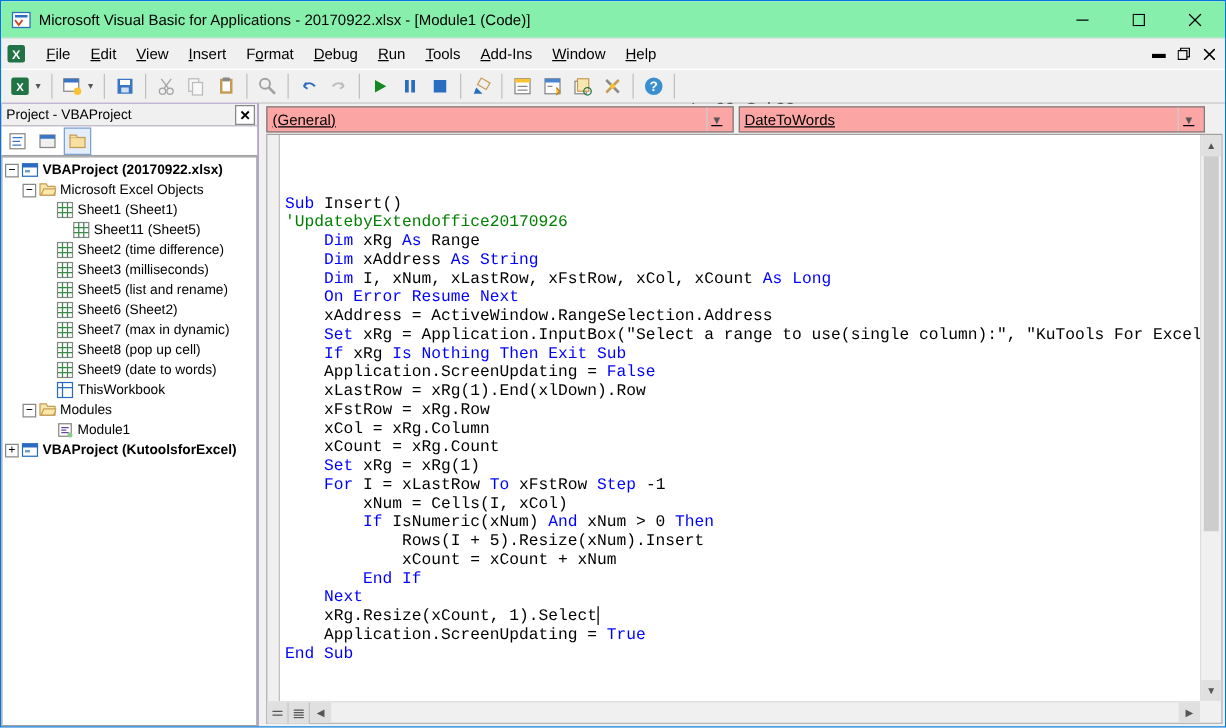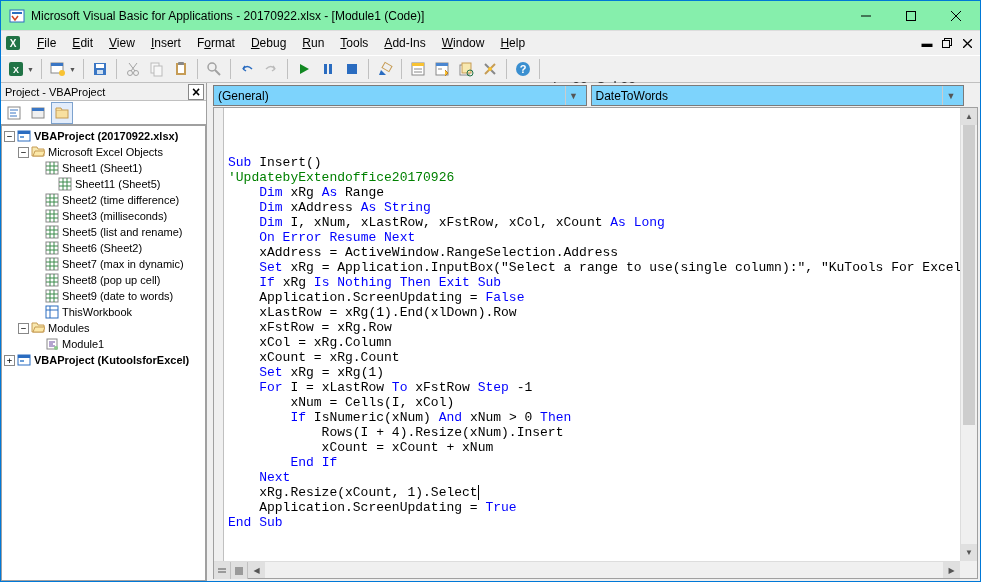--- a/index.html
+++ b/index.html
@@ -28,21 +28,21 @@
 .project-toolbar .pt-btn { width: 22px; height: 22px; display: flex; align-items: center; justify-content: center; border: 1px solid transparent; }
 .project-tree { flex: 1; background: #fff; border: 1px solid #a0a0a0; margin: 0; overflow: hidden; font-size: 11px; padding: 2px 0; }
 .tree-row { display: flex; align-items: center; height: 16px; white-space: nowrap; padding-left: 2px; }
 .tree-row .expander { width: 11px; height: 11px; border: 1px solid #888; display: flex; align-items: center; justify-content: center; font-size: 9px; line-height: 1; margin-right: 2px; background: #fff; font-family: monospace; }
 .tree-row .blank-exp { width: 13px; }
 .tree-row .tree-icon { width: 14px; height: 14px; margin-right: 3px; flex-shrink: 0; }
 .tree-row .tree-label { overflow: hidden; text-overflow: clip; }
 .tree-row.bold .tree-label { font-weight: bold; }
 .code-area { flex: 1; display: flex; flex-direction: column; background: #f0f0f0; }
 .code-dropdowns { height: 22px; display: flex; padding: 2px 16px 2px 6px; gap: 4px; }
-.code-dropdowns select, .code-dropdowns .cd-select { flex: 1; height: 21px; font-size: 12px; border: 1px solid #7a7a7a; background: #7dd3fc; padding: 0 4px; display: flex; align-items: center; justify-content: space-between; }
+.code-dropdowns select, .code-dropdowns .cd-select { flex: 1; height: 21px; font-size: 12px; border: 1px solid #7a7a7a; background: #fca5a5; padding: 0 4px; display: flex; align-items: center; justify-content: space-between; text-decoration: underline; }
 .cd-select .cd-arrow { width: 17px; display: flex; align-items: center; justify-content: center; color: #555; font-size: 9px; border-left: 1px solid #ccc; height: 100%; }
 .code-editor-wrap { flex: 1; margin: 2px 2px 2px 6px; border: 1px solid #a0a0a0; background: #fff; display: flex; flex-direction: column; position: relative; }
 .code-editor { flex: 1; overflow: auto; padding: 2px 0 2px 14px; font-family: Consolas, "Courier New", monospace; font-size: 13px; line-height: 15px; white-space: pre; position: relative; }
 .code-editor .margin-bar { position: absolute; left: 0; top: 0; bottom: 0; width: 10px; background: #f0f0f0; border-right: 1px solid #c0c0c0; }
 .kw { color: #0000ff; }
 .cm { color: #008000; }
 .vscroll { position: absolute; right: 0; top: 0; bottom: 17px; width: 17px; background: #f0f0f0; border-left: 1px solid #ddd; }
 .vscroll .arrow { height: 17px; background: #e0e0e0; display:flex; align-items:center; justify-content:center; font-size:8px; color:#555;}
 .vscroll .thumb { height: 300px; background: #cdcdcd; margin: 0 2px; }
 .hscroll { position: absolute; left: 0; right: 17px; bottom: 0; height: 17px; background: #f0f0f0; border-top: 1px solid #ddd; display:flex; }
@@ -482,21 +482,21 @@
 <span class="">    </span><span class="kw">If </span><span class="">xRg </span><span class="kw">Is Nothing Then Exit Sub</span>
 <span class="">    Application.ScreenUpdating = </span><span class="kw">False</span>
 <span class="">    xLastRow = xRg(1).End(xlDown).Row</span>
 <span class="">    xFstRow = xRg.Row</span>
 <span class="">    xCol = xRg.Column</span>
 <span class="">    xCount = xRg.Count</span>
 <span class="">    </span><span class="kw">Set </span><span class="">xRg = xRg(1)</span>
 <span class="">    </span><span class="kw">For </span><span class="">I = xLastRow </span><span class="kw">To </span><span class="">xFstRow </span><span class="kw">Step </span><span class="">-1</span>
 <span class="">        xNum = Cells(I, xCol)</span>
 <span class="">        </span><span class="kw">If </span><span class="">IsNumeric(xNum) </span><span class="kw">And </span><span class="">xNum &gt; 0 </span><span class="kw">Then</span>
-<span class="">            Rows(I + 4).Resize(xNum).Insert</span>
+<span class="">            Rows(I + 5).Resize(xNum).Insert</span>
 <span class="">            xCount = xCount + xNum</span>
 <span class="">        </span><span class="kw">End If</span>
 <span class="">    </span><span class="kw">Next</span>
 <span class=" caret">    xRg.Resize(xCount, 1).Select</span>
 <span class="">    Application.ScreenUpdating = </span><span class="kw">True</span>
 <span class="kw">End Sub</span>
 </div>
       </div>
       <div class="vscroll">
         <div class="arrow">▲</div>

